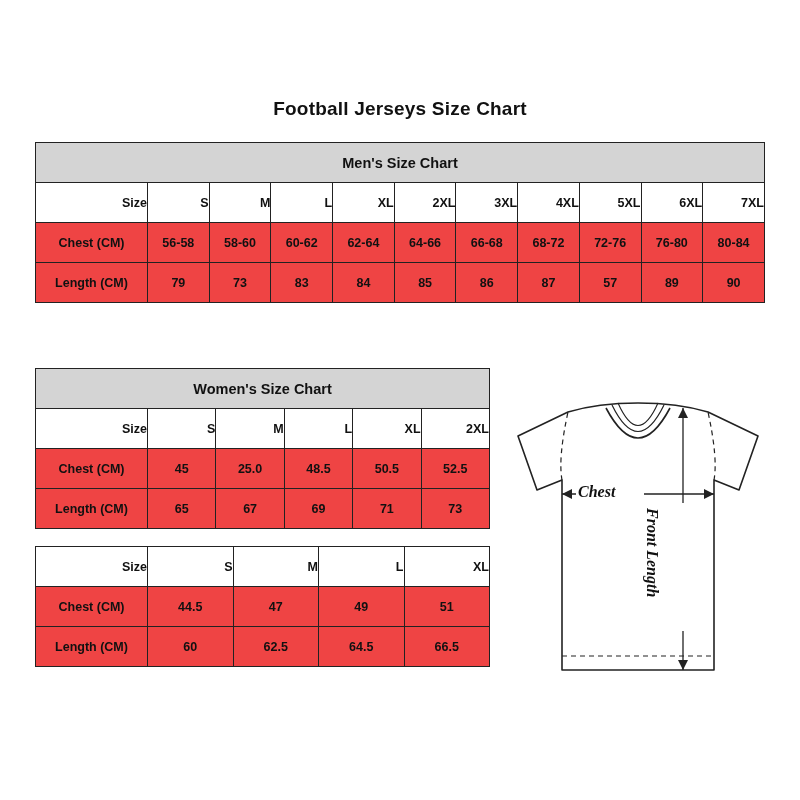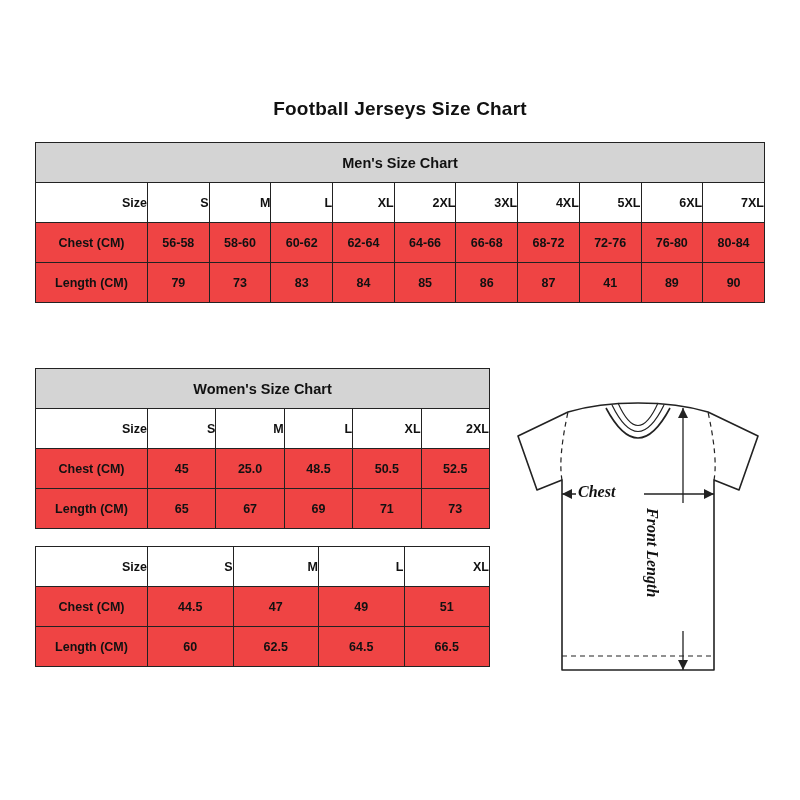--- a/index.html
+++ b/index.html
@@ -169,21 +169,21 @@
       </tr>
       <tr>
         <td class="head-label">Length (CM)</td>
         <td>79</td>
         <td>73</td>
         <td>83</td>
         <td>84</td>
         <td>85</td>
         <td>86</td>
         <td>87</td>
-        <td>41</td>
+        <td>57</td>
         <td>89</td>
         <td>90</td>
       </tr>
     </tbody>
   </table>
 
   <table class="size-table" id="women-table">
     <colgroup>
       <col class="c0">
       <col>

